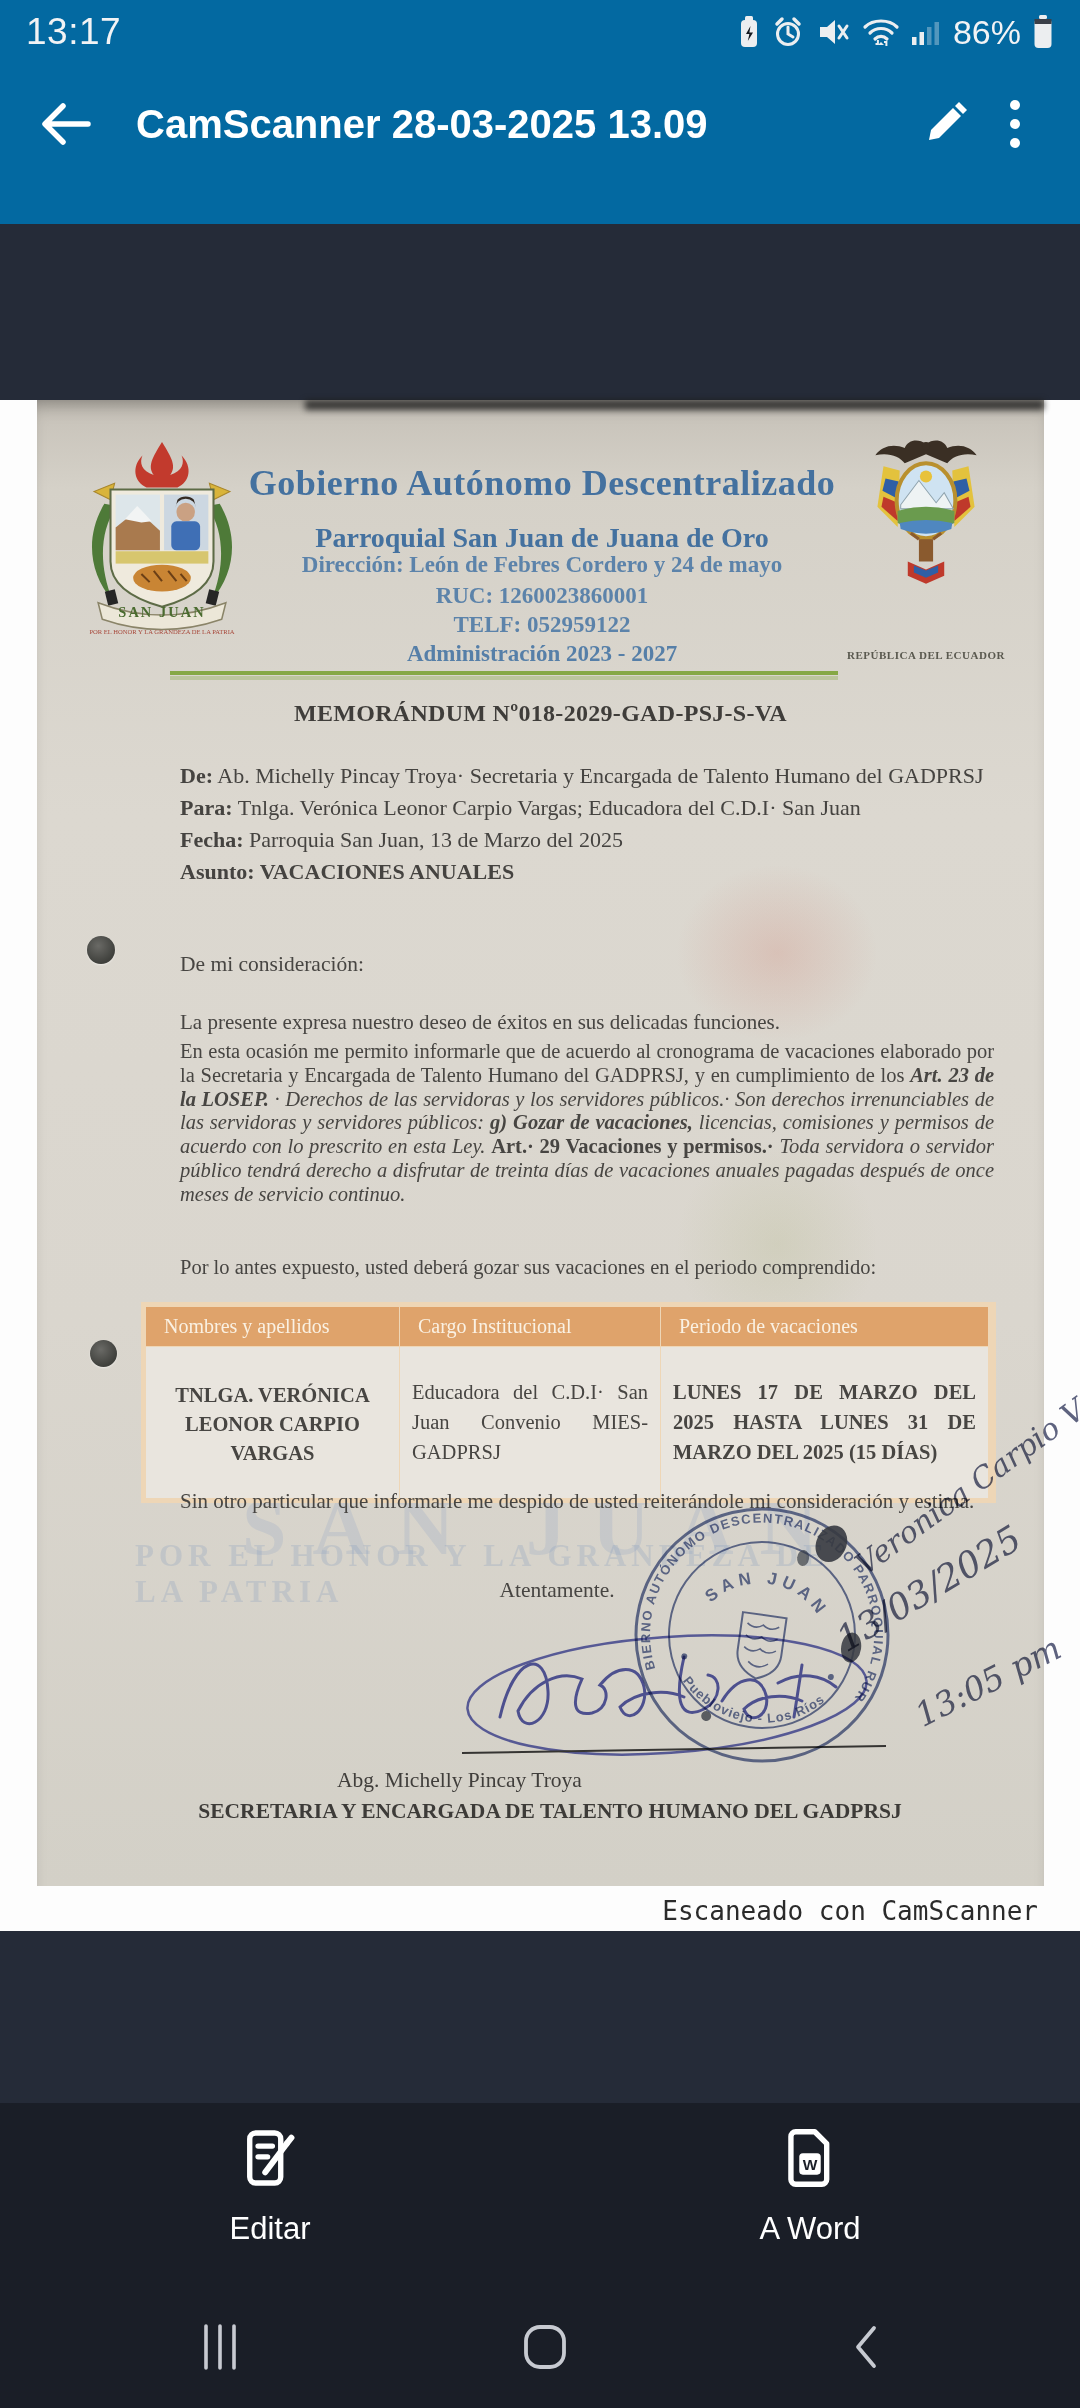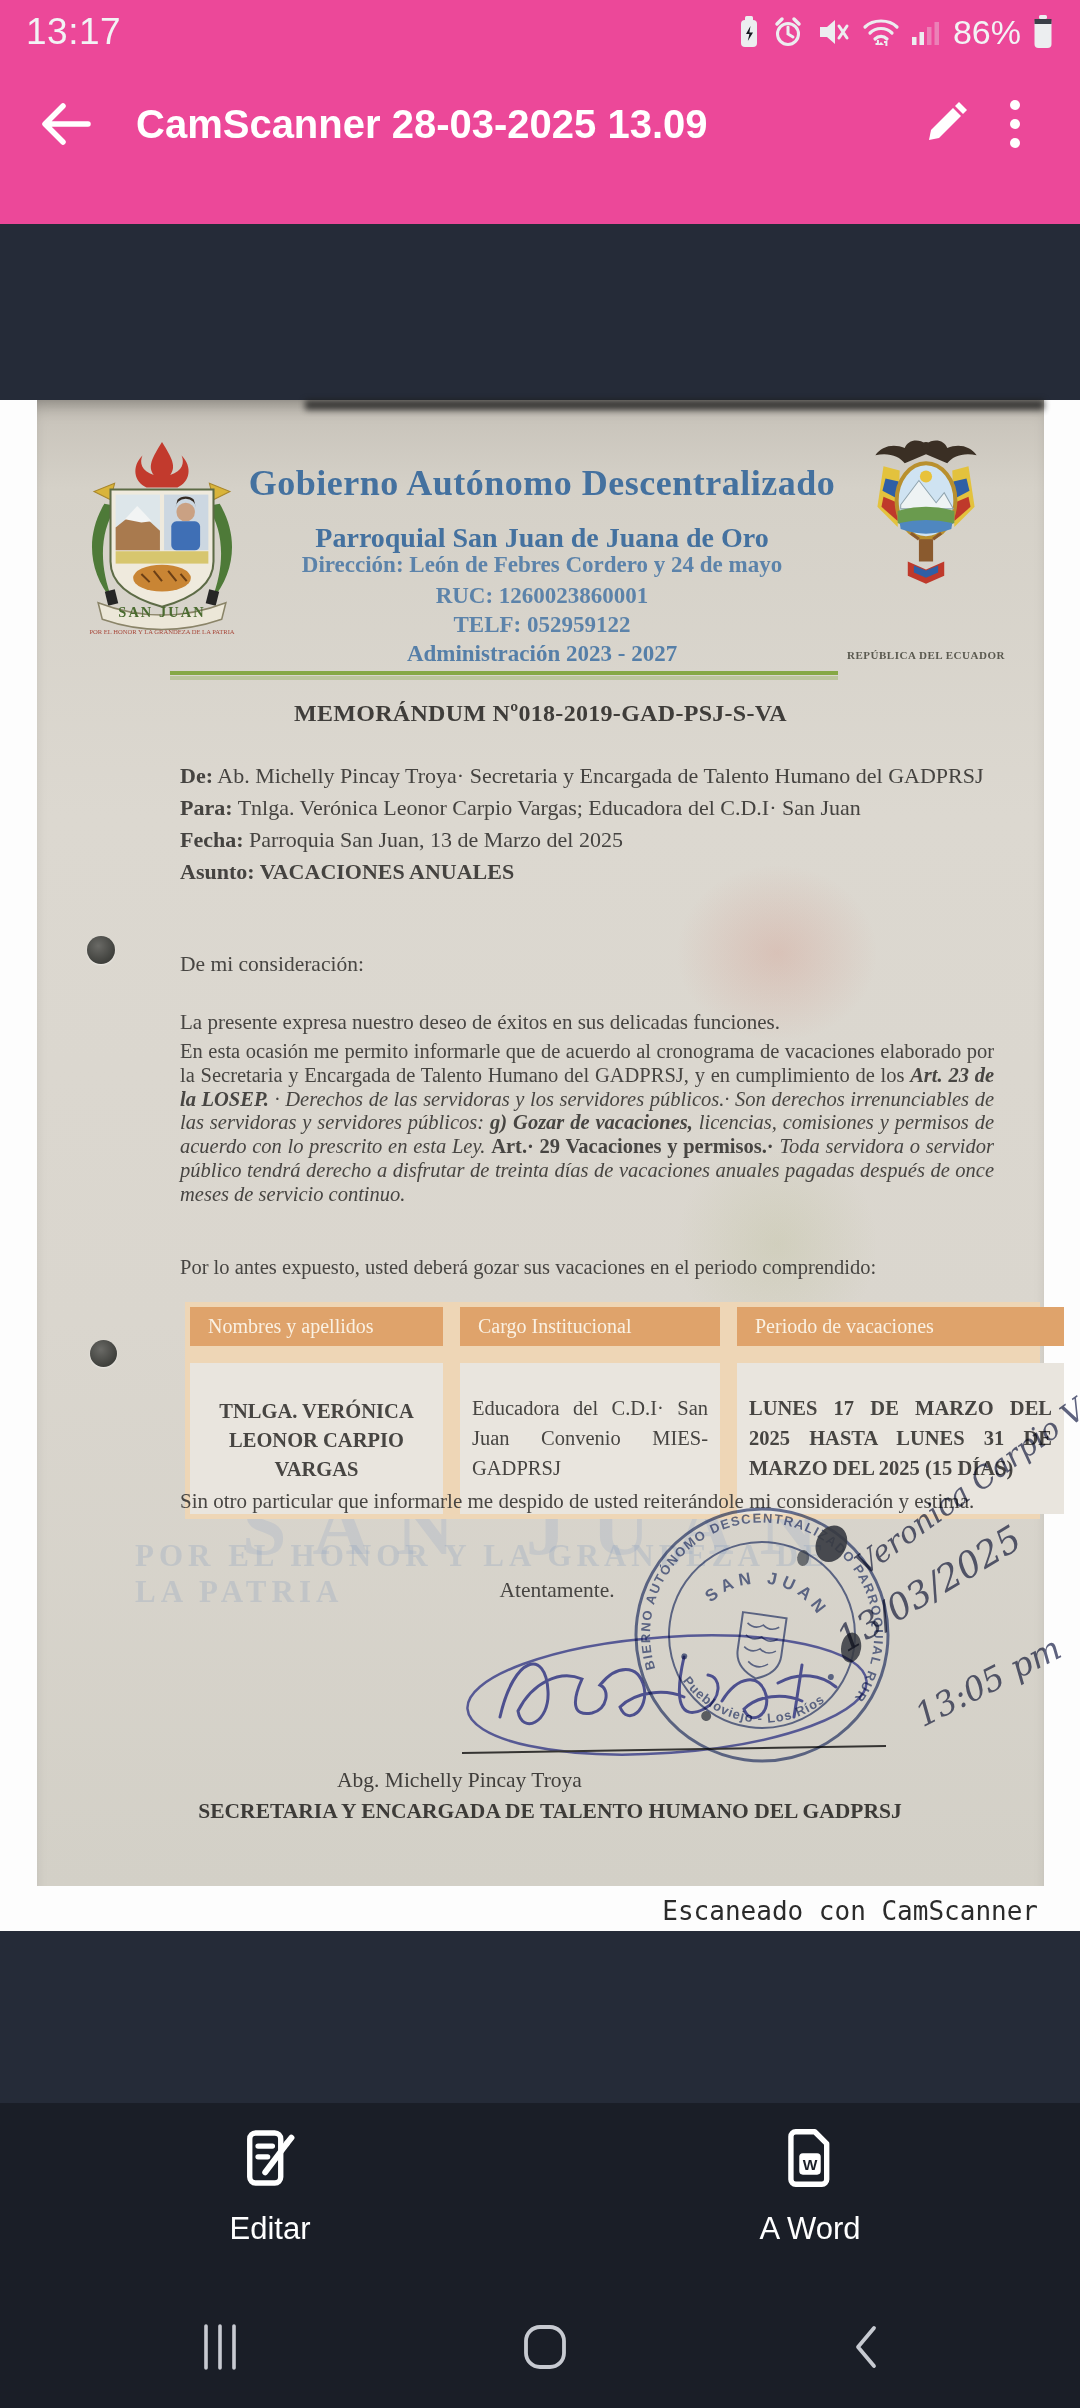--- a/index.html
+++ b/index.html
@@ -1,21 +1,21 @@
 <!DOCTYPE html>
 <html><head>
 <meta charset="utf-8">
 <style>
   html,body{margin:0;padding:0;background:#14181f;}
   body{width:1080px;height:2408px;position:relative;overflow:hidden;
        font-family:"Liberation Sans",sans-serif;-webkit-font-smoothing:antialiased;}
   .abs{position:absolute;}
 
   
-  .top-chrome{left:0;top:0;width:1080px;height:224px;background:#ec4899;}
+  .top-chrome{left:0;top:0;width:1080px;height:224px;background:#0369a1;}
   .status-bar{left:0;top:0;width:1080px;height:64px;display:flex;align-items:center;justify-content:space-between;padding:0 26px;box-sizing:border-box;}
   .status-time{color:#f2f3f5;font-size:37px;font-weight:400;letter-spacing:.5px;}
   .status-icons{display:flex;align-items:center;gap:11px;}
   .status-batt-text{color:#f2f3f5;font-size:34px;}
   .app-bar{left:0;top:64px;width:1080px;height:120px;display:flex;align-items:center;padding:0 30px;box-sizing:border-box;}
   .app-title{color:#ffffff;font-size:40px;font-weight:700;margin-left:36px;flex:1;white-space:nowrap;overflow:hidden;}
   .icon-btn{width:70px;height:70px;display:flex;align-items:center;justify-content:center;flex:none;}
 
   
   .mid-panel{left:0;top:224px;width:1080px;height:176px;background:#252b38;}
@@ -54,21 +54,21 @@
   .p3{left:143px;top:856px;width:814px;font-size:20.5px;line-height:23.8px;text-align:justify;margin:0;}
   .bi{font-style:italic;font-weight:700;}
   .it{font-style:italic;margin-top:40px;}
   .bb{font-weight:700;}
   .closing{left:143px;top:1086px;width:814px;font-size:21px;line-height:31px;text-align:justify;}
   .farewell{left:380px;top:1178px;width:280px;text-align:center;font-size:21.5px;}
   .signer-name{left:300px;top:1368px;width:460px;text-align:left;font-size:21.5px;color:#403e3b;}
   .signer-title{left:63px;top:1399px;width:900px;text-align:center;font-size:21.5px;font-weight:700;color:#3d3b38;}
 
   
-  .memo-table{left:104px;top:902px;width:855px;display:grid;grid-template-columns:253px 260px 327px;gap:17px;background:#eed6b6;padding:5px;box-sizing:border-box;margin-left:44px;}
+  .memo-table{left:104px;top:902px;width:855px;display:grid;grid-template-columns:253px 260px 327px;gap:1px;background:#eed6b6;padding:5px;box-sizing:border-box;}
   .th{background:#dfa36b;color:#faf1e3;font-size:20px;padding:8px 6px 8px 18px;font-family:"Liberation Serif",serif;}
   .td{background:#e9e5de;font-family:"Liberation Serif",serif;font-size:20.5px;color:#474542;padding:26px 12px 30px 12px;}
   .td-nombre{font-weight:700;text-align:center;line-height:29px;padding-top:34px;}
   .td-cargo{text-align:justify;line-height:30px;padding-top:30px;}
   .td-periodo{font-weight:600;text-align:justify;line-height:30px;padding-top:30px;}
 
   
   .wm-big{left:205px;top:1082px;font-size:80px;font-weight:700;letter-spacing:26px;color:rgba(120,150,195,.18);white-space:nowrap;}
   .wm-motto{left:98px;top:1138px;width:740px;font-size:31px;font-weight:700;letter-spacing:5px;color:rgba(120,145,185,.22);}
   .flame-wm{left:600px;top:430px;width:280px;height:560px;
@@ -200,21 +200,21 @@
     <div class="abs seal-caption" style="left:798px;top:206px;width:182px">REPÚBLICA DEL ECUADOR</div>
 
     <div class="abs hdr-center org1">Gobierno Autónomo Descentralizado</div>
     <div class="abs hdr-center org2">Parroquial San Juan de Juana de Oro</div>
     <div class="abs hdr-center hdr-sub addr">Dirección: León de Febres Cordero y 24 de mayo</div>
     <div class="abs hdr-center hdr-sub ruc">RUC: 1260023860001</div>
     <div class="abs hdr-center hdr-sub telf">TELF: 052959122</div>
     <div class="abs hdr-center hdr-sub admin">Administración 2023 - 2027</div>
     <div class="abs green-rule"></div>
 
-    <div class="abs memo-no">MEMORÁNDUM Nº018-2019-GAD-PSJ-S-VA</div>
+    <div class="abs memo-no">MEMORÁNDUM Nº018-2029-GAD-PSJ-S-VA</div>
 
     <div class="abs meta">
       <b>De:</b><span> Ab. Michelly Pincay Troya· Secretaria y Encargada de Talento Humano del GADPRSJ</span><br>
       <b>Para:</b><span> Tnlga. Verónica Leonor Carpio Vargas; Educadora del C.D.I· San Juan</span><br>
       <b>Fecha:</b><span> Parroquia San Juan, 13 de Marzo del 2025</span><br>
       <b>Asunto:</b><b> VACACIONES ANUALES</b>
     </div>
 
     <div class="abs salutation">De mi consideración:</div>
     <div class="abs p1">La presente expresa nuestro deseo de éxitos en sus delicadas funciones.</div>

